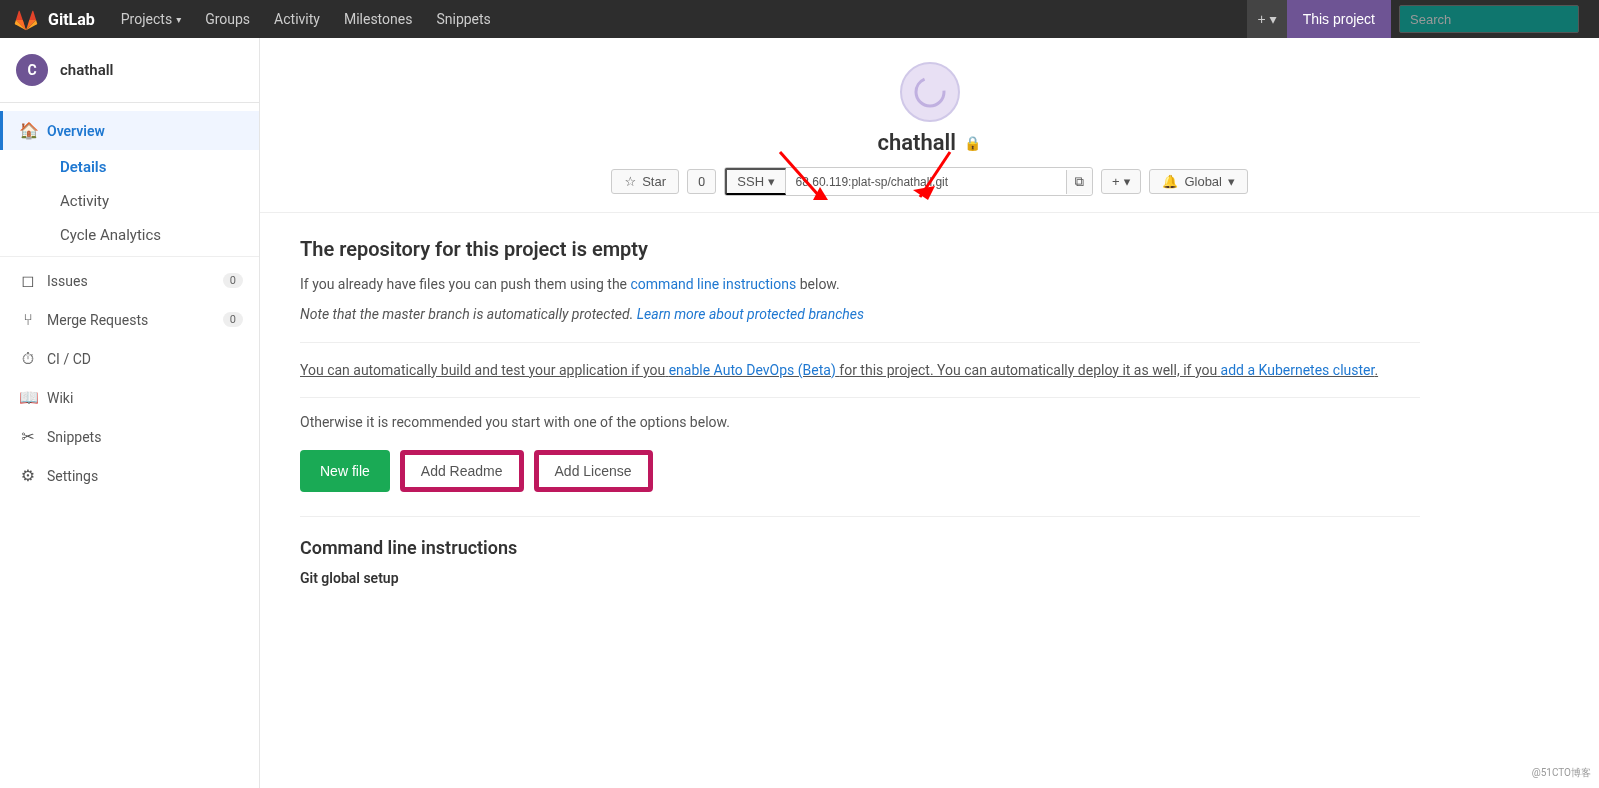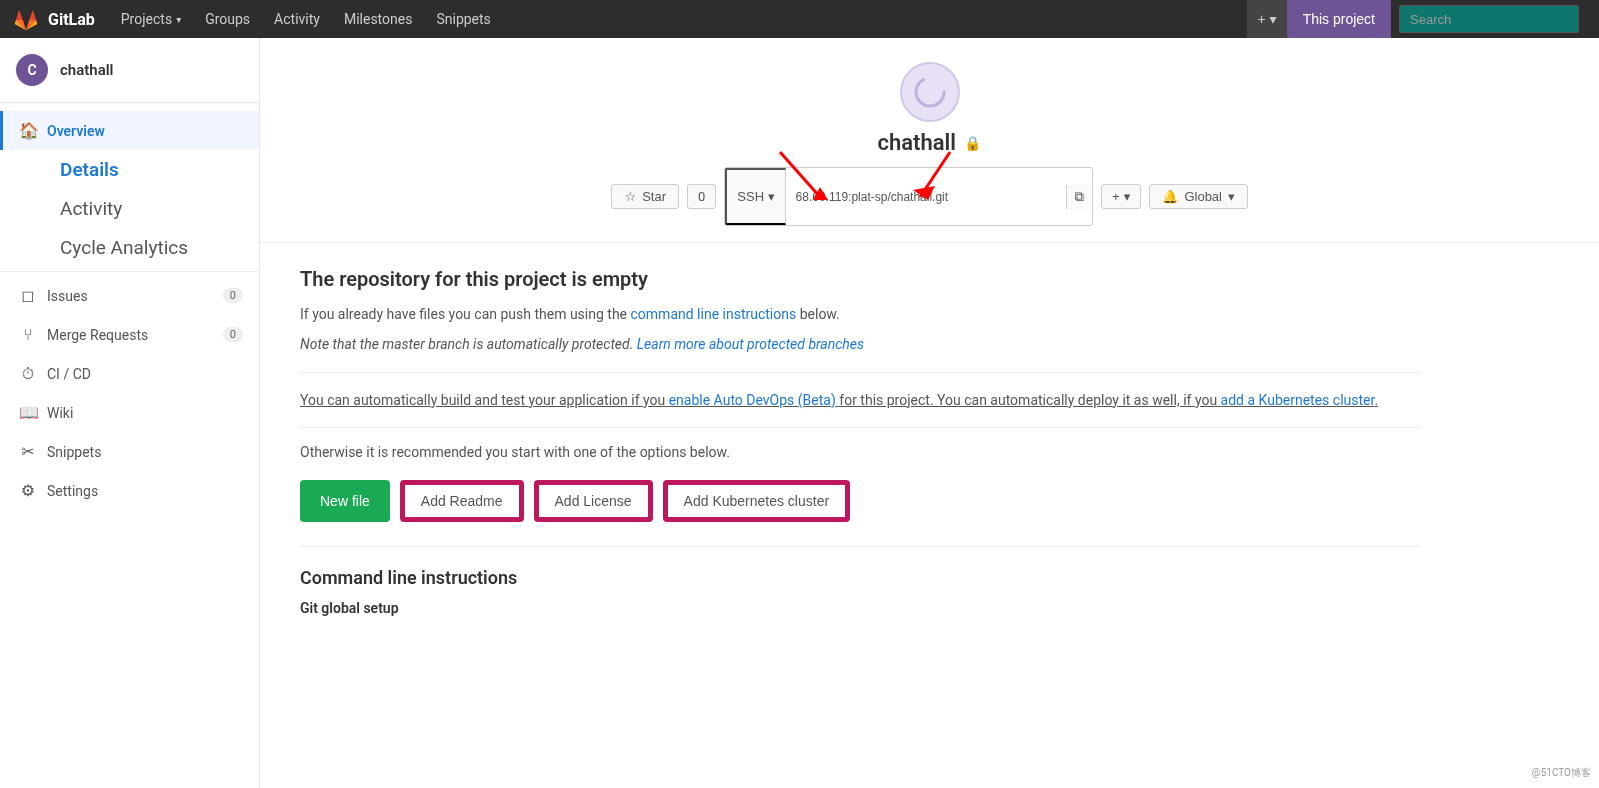--- a/index.html
+++ b/index.html
@@ -146,21 +146,21 @@
       border-left: 3px solid transparent;
     }
     .sidebar-item.active { color: #1f78d1; font-weight: 600; border-left-color: #1f78d1; background: #f0f5ff; }
     .sidebar-item-icon { width: 18px; text-align: center; font-size: 16px; }
     .sidebar-submenu { padding-left: 44px; }
     .sidebar-subitem {
       display: block;
       padding: 8px 16px;
       color: #555;
       cursor: pointer;
-      font-size: 19px;
+      font-size: 15px;
     }
     .sidebar-subitem.active { color: #1f78d1; font-weight: 600; }
     .sidebar-badge {
       margin-left: auto;
       background: #eee;
       color: #666;
       border-radius: 10px;
       padding: 1px 7px;
       font-size: 11px;
     }
@@ -234,21 +234,21 @@
     }
     .ssh-dropdown {
       display: flex;
       align-items: center;
       border: 1px solid #ccc;
       border-radius: 3px;
       overflow: hidden;
     }
     .ssh-label {
       background: #f9f9f9;
-      padding: 19px 10px;
+      padding: 4px 10px;
       font-size: 13px;
       color: #555;
       border-right: 1px solid #ccc;
       cursor: pointer;
       display: flex;
       align-items: center;
       gap: 4px;
     }
     .ssh-url-input {
       border: none;
@@ -590,21 +590,20 @@
       </div>
 
       <div class="divider-line"></div>
 
       <p class="options-text">Otherwise it is recommended you start with one of the options below.</p>
 
       <div class="action-buttons">
         <button class="btn-primary">New file</button>
         <button class="btn-secondary">Add Readme</button>
         <button class="btn-secondary">Add License</button>
-        <button class="btn-secondary">Add Kubernetes cluster</button>
       </div>
 
       <div class="cmd-section">
         <h3 class="cmd-title">Command line instructions</h3>
         <p class="cmd-subtitle">Git global setup</p>
       </div>
     </div>
 
   </main>
 </div>

